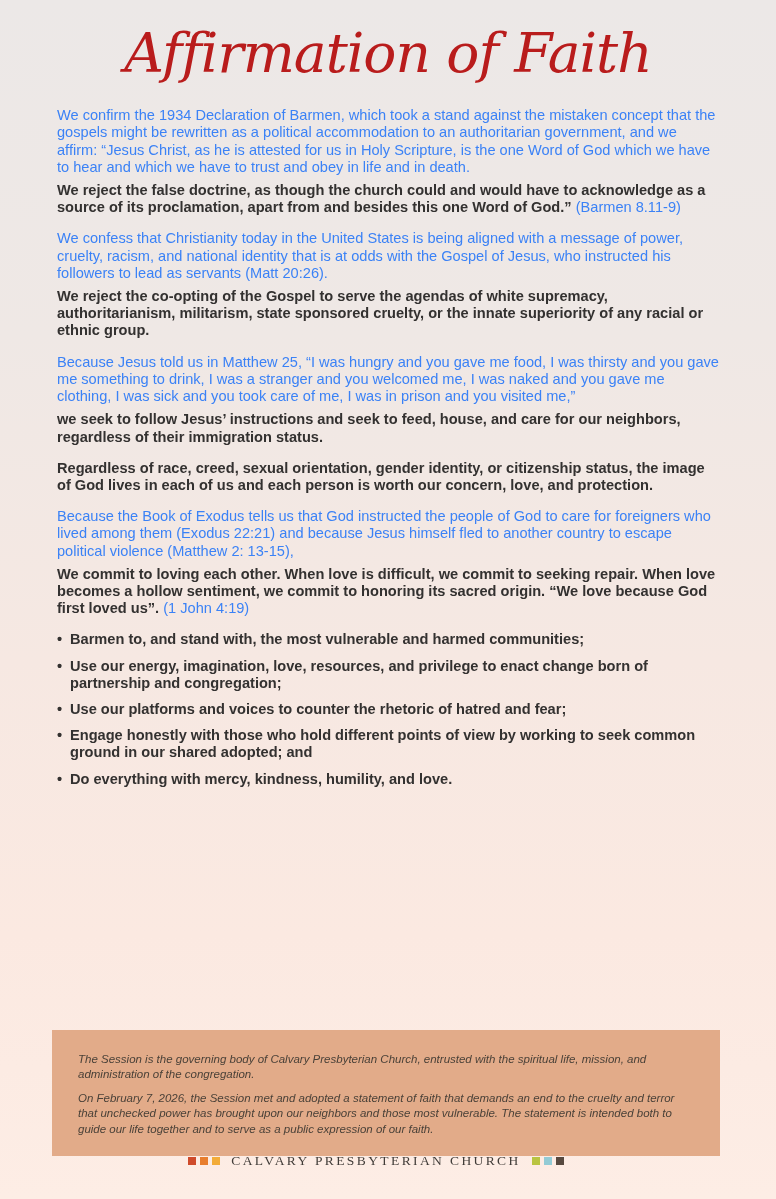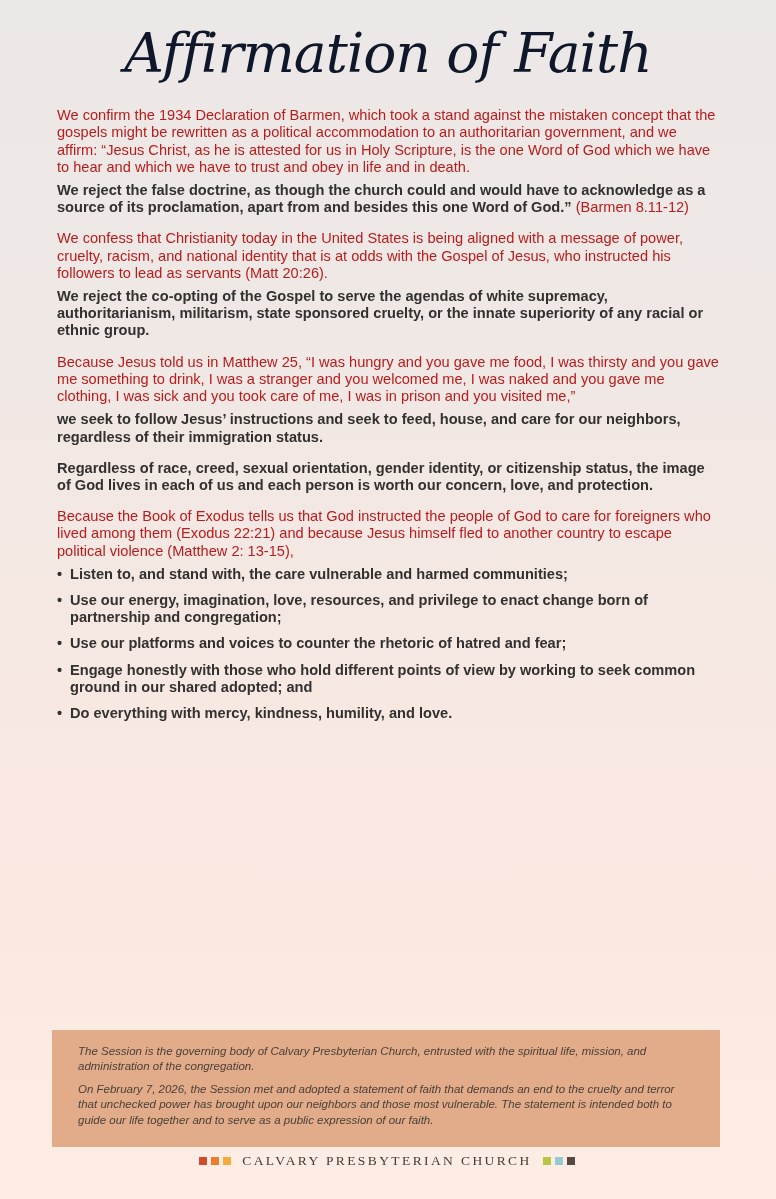--- a/index.html
+++ b/index.html
@@ -10,82 +10,83 @@
     background:linear-gradient(180deg,#ece8e7 0%,#efe8e5 28%,#f6e8e2 55%,#fbe9e1 78%,#fdede5 100%);
   }
   .title{
     margin:22px 0 0;
     text-align:center;
     font-family:"DejaVu Serif",serif;
     font-style:italic;
     font-weight:500;
     font-size:55px;
     line-height:1.15;
-    color:#0f172a;
+    color:#b91c1c;
     letter-spacing:-1px;
   }
   .doc{
     width:662px;
     margin:22px 0 0 57px;
     font-size:14.6px;
     line-height:17.2px;
     color:#3d3a39;
   }
   .para{margin:0 0 6px;}
   .para.b{margin-bottom:14px;}
   .seg-b{font-weight:bold;color:#333130;}
-  .seg-r{font-weight:normal;color:#b91c1c;}
+  .seg-r{font-weight:normal;color:#3b82f6;}
   .bullet{display:flex;margin:0 0 9px;}
   .bullet .dot{flex:0 0 13px;font-weight:bold;color:#333130;}
   .bullet .btext{flex:1;}
   .therefore{margin-bottom:9px;margin-top:4px;}
   .session-box{
     position:absolute;left:52px;top:1030px;width:668px;
     box-sizing:border-box;
     padding:14px 26px 12px;
     background:#e2ab89;
   }
   .session-line{
     font-style:italic;
     font-size:11.5px;
     line-height:1.34;
     color:#4a4138;
-    margin:0 0 7px;
+    margin:8px 0 7px;
   }
   .footer{
-    position:absolute;left:16px;top:1153px;width:712px;
+    position:absolute;left:5px;top:1153px;width:712px;
     display:flex;align-items:center;justify-content:center;gap:11px;padding-left:15px;
   }
   .sq-group{display:flex;gap:4px;}
   .sq{width:8px;height:8px;}
   .church-name{
     font-family:"Liberation Serif",serif;
     font-size:13.5px;
     letter-spacing:2.4px;
     color:#413c38;
     white-space:nowrap;
   }
 </style>
 </head>
 <body>
 
 <h1 class="title">Affirmation of Faith</h1>
 
 <div class="doc">
     <div class="para r"><span class="seg-r">We confirm the 1934 Declaration of Barmen, which took a stand against the mistaken concept that the gospels might be rewritten as a political accommodation to an authoritarian government, and we affirm: “Jesus Christ, as he is attested for us in Holy Scripture, is the one Word of God which we have to hear and which we have to trust and obey in life and in death.</span></div>
-    <div class="para b"><span class="seg-b">We reject the false doctrine, as though the church could and would have to acknowledge as a source of its proclamation, apart from and besides this one Word of God.” </span><span class="seg-r">(Barmen 8.11-12)</span></div>
+    <div class="para b"><span class="seg-b">We reject the false doctrine, as though the church could and would have to acknowledge as a source of its proclamation, apart from and besides this one Word of God.” </span><span class="seg-r">(Barmen 8.11-9)</span></div>
     <div class="para r"><span class="seg-r">We confess that Christianity today in the United States is being aligned with a message of power, cruelty, racism, and national identity that is at odds with the Gospel of Jesus, who instructed his followers to lead as servants (Matt 20:26).</span></div>
     <div class="para b"><span class="seg-b">We reject the co-opting of the Gospel to serve the agendas of white supremacy, authoritarianism, militarism, state sponsored cruelty, or the innate superiority of any racial or ethnic group.</span></div>
     <div class="para r"><span class="seg-r">Because Jesus told us in Matthew 25, “I was hungry and you gave me food, I was thirsty and you gave me something to drink, I was a stranger and you welcomed me, I was naked and you gave me clothing, I was sick and you took care of me, I was in prison and you visited me,”</span></div>
     <div class="para b"><span class="seg-b">we seek to follow Jesus’ instructions and seek to feed, house, and care for our neighbors, regardless of their immigration status.</span></div>
     <div class="para b"><span class="seg-b">Regardless of race, creed, sexual orientation, gender identity, or citizenship status, the image of God lives in each of us and each person is worth our concern, love, and protection.</span></div>
     <div class="para r"><span class="seg-r">Because the Book of Exodus tells us that God instructed the people of God to care for foreigners who lived among them (Exodus 22:21) and because Jesus himself fled to another country to escape political violence (Matthew 2: 13-15),</span></div>
+    <div class="para b"><span class="seg-b">We commit to loving each other. When love is difficult, we commit to seeking repair. When love becomes a hollow sentiment, we commit to honoring its sacred origin. “We love because God first loved us”. </span><span class="seg-r">(1 John 4:19)</span></div>
     <div class="bullet">
       <span class="dot">•</span>
-      <span class="btext"><span class="seg-b">Listen to, and stand with, the care vulnerable and harmed communities;</span></span>
+      <span class="btext"><span class="seg-b">Barmen to, and stand with, the most vulnerable and harmed communities;</span></span>
     </div>
     <div class="bullet">
       <span class="dot">•</span>
       <span class="btext"><span class="seg-b">Use our energy, imagination, love, resources, and privilege to enact change born of partnership and congregation;</span></span>
     </div>
     <div class="bullet">
       <span class="dot">•</span>
       <span class="btext"><span class="seg-b">Use our platforms and voices to counter the rhetoric of hatred and fear;</span></span>
     </div>
     <div class="bullet">

